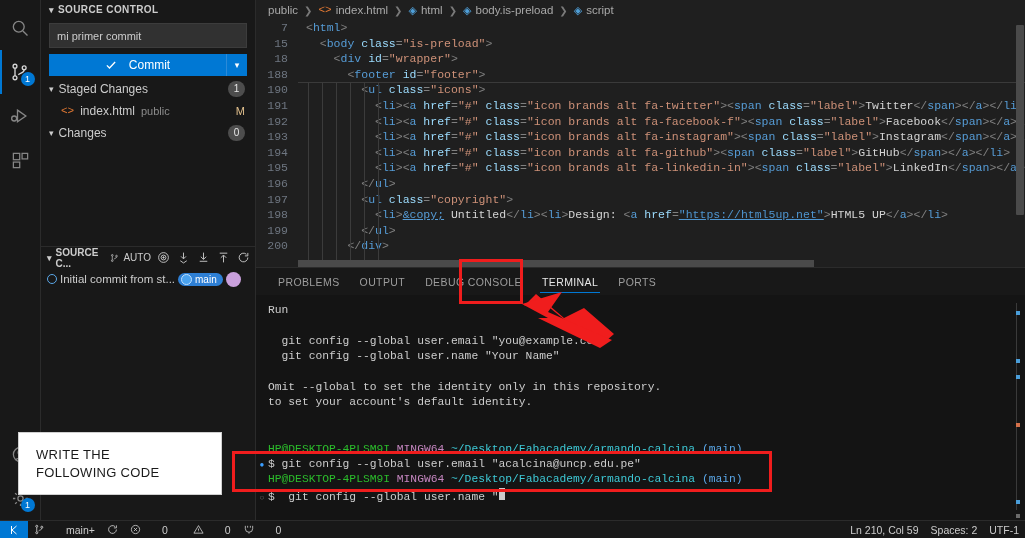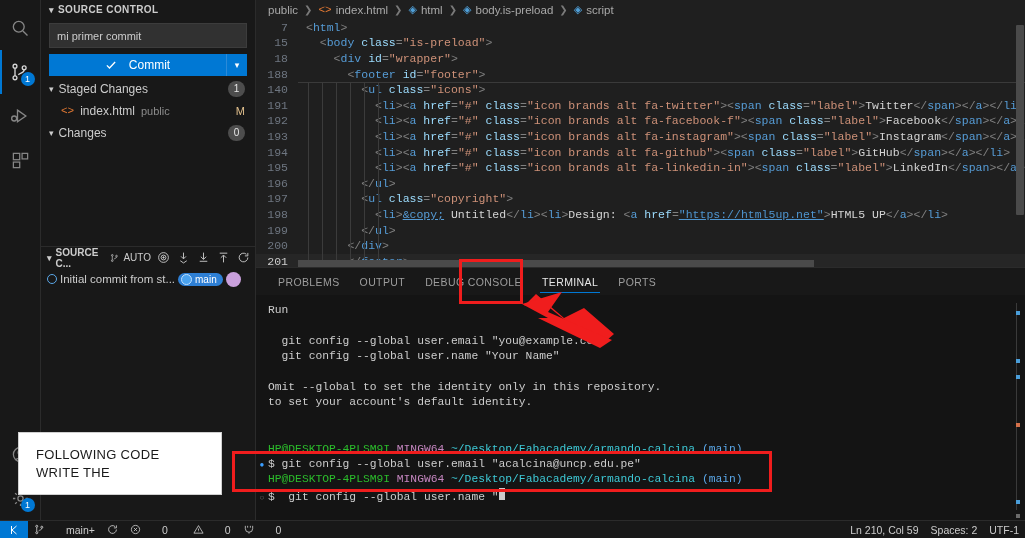--- a/index.html
+++ b/index.html
@@ -418,32 +418,31 @@
         <span class="bc-sym-blue">◈</span>
         <span>script</span>
       </div>
 
       <div class="code-area">
         <div id="code-lines">
             <div class="code-line"><div class="ln">7</div><div class="code-txt"><span></span><span class="t-ang">&lt;</span><span class="t-tag">html</span><span class="t-ang">&gt;</span></div></div>
             <div class="code-line"><div class="ln">15</div><div class="code-txt"><span>  </span><span class="t-ang">&lt;</span><span class="t-tag">body </span><span class="t-attr">class</span><span class="t-ang">=</span><span class="t-str">"is-preload"</span><span class="t-ang">&gt;</span></div></div>
             <div class="code-line"><div class="ln">18</div><div class="code-txt"><span>    </span><span class="t-ang">&lt;</span><span class="t-tag">div </span><span class="t-attr">id</span><span class="t-ang">=</span><span class="t-str">"wrapper"</span><span class="t-ang">&gt;</span></div></div>
             <div class="code-line"><div class="ln">188</div><div class="code-txt"><span>      </span><span class="t-ang">&lt;</span><span class="t-tag">footer </span><span class="t-attr">id</span><span class="t-ang">=</span><span class="t-str">"footer"</span><span class="t-ang">&gt;</span></div><div class="fold-sep" style="bottom: -1px;"></div></div>
-            <div class="code-line"><div class="ln">140</div><div class="code-txt"><span>        </span><span class="t-ang">&lt;</span><span class="t-tag">ul </span><span class="t-attr">class</span><span class="t-ang">=</span><span class="t-str">"icons"</span><span class="t-ang">&gt;</span></div></div>
+            <div class="code-line"><div class="ln">190</div><div class="code-txt"><span>        </span><span class="t-ang">&lt;</span><span class="t-tag">ul </span><span class="t-attr">class</span><span class="t-ang">=</span><span class="t-str">"icons"</span><span class="t-ang">&gt;</span></div></div>
             <div class="code-line"><div class="ln">191</div><div class="code-txt"><span>          </span><span class="t-ang">&lt;</span><span class="t-tag">li</span><span class="t-ang">&gt;&lt;</span><span class="t-tag">a </span><span class="t-attr">href</span><span class="t-ang">=</span><span class="t-str">"#"</span><span class="t-txt"> </span><span class="t-attr">class</span><span class="t-ang">=</span><span class="t-str">"icon brands alt fa-twitter"</span><span class="t-ang">&gt;&lt;</span><span class="t-tag">span </span><span class="t-attr">class</span><span class="t-ang">=</span><span class="t-str">"label"</span><span class="t-ang">&gt;</span><span class="t-txt">Twitter</span><span class="t-ang">&lt;/</span><span class="t-tag">span</span><span class="t-ang">&gt;&lt;/</span><span class="t-tag">a</span><span class="t-ang">&gt;&lt;/</span><span class="t-tag">li</span><span class="t-ang">&gt;</span></div></div>
             <div class="code-line"><div class="ln">192</div><div class="code-txt"><span>          </span><span class="t-ang">&lt;</span><span class="t-tag">li</span><span class="t-ang">&gt;&lt;</span><span class="t-tag">a </span><span class="t-attr">href</span><span class="t-ang">=</span><span class="t-str">"#"</span><span class="t-txt"> </span><span class="t-attr">class</span><span class="t-ang">=</span><span class="t-str">"icon brands alt fa-facebook-f"</span><span class="t-ang">&gt;&lt;</span><span class="t-tag">span </span><span class="t-attr">class</span><span class="t-ang">=</span><span class="t-str">"label"</span><span class="t-ang">&gt;</span><span class="t-txt">Facebook</span><span class="t-ang">&lt;/</span><span class="t-tag">span</span><span class="t-ang">&gt;&lt;/</span><span class="t-tag">a</span><span class="t-ang">&gt;&lt;/</span></div></div>
             <div class="code-line"><div class="ln">193</div><div class="code-txt"><span>          </span><span class="t-ang">&lt;</span><span class="t-tag">li</span><span class="t-ang">&gt;&lt;</span><span class="t-tag">a </span><span class="t-attr">href</span><span class="t-ang">=</span><span class="t-str">"#"</span><span class="t-txt"> </span><span class="t-attr">class</span><span class="t-ang">=</span><span class="t-str">"icon brands alt fa-instagram"</span><span class="t-ang">&gt;&lt;</span><span class="t-tag">span </span><span class="t-attr">class</span><span class="t-ang">=</span><span class="t-str">"label"</span><span class="t-ang">&gt;</span><span class="t-txt">Instagram</span><span class="t-ang">&lt;/</span><span class="t-tag">span</span><span class="t-ang">&gt;&lt;/</span><span class="t-tag">a</span><span class="t-ang">&gt;&lt;/</span></div></div>
             <div class="code-line"><div class="ln">194</div><div class="code-txt"><span>          </span><span class="t-ang">&lt;</span><span class="t-tag">li</span><span class="t-ang">&gt;&lt;</span><span class="t-tag">a </span><span class="t-attr">href</span><span class="t-ang">=</span><span class="t-str">"#"</span><span class="t-txt"> </span><span class="t-attr">class</span><span class="t-ang">=</span><span class="t-str">"icon brands alt fa-github"</span><span class="t-ang">&gt;&lt;</span><span class="t-tag">span </span><span class="t-attr">class</span><span class="t-ang">=</span><span class="t-str">"label"</span><span class="t-ang">&gt;</span><span class="t-txt">GitHub</span><span class="t-ang">&lt;/</span><span class="t-tag">span</span><span class="t-ang">&gt;&lt;/</span><span class="t-tag">a</span><span class="t-ang">&gt;&lt;/</span><span class="t-tag">li</span><span class="t-ang">&gt;</span></div></div>
             <div class="code-line"><div class="ln">195</div><div class="code-txt"><span>          </span><span class="t-ang">&lt;</span><span class="t-tag">li</span><span class="t-ang">&gt;&lt;</span><span class="t-tag">a </span><span class="t-attr">href</span><span class="t-ang">=</span><span class="t-str">"#"</span><span class="t-txt"> </span><span class="t-attr">class</span><span class="t-ang">=</span><span class="t-str">"icon brands alt fa-linkedin-in"</span><span class="t-ang">&gt;&lt;</span><span class="t-tag">span </span><span class="t-attr">class</span><span class="t-ang">=</span><span class="t-str">"label"</span><span class="t-ang">&gt;</span><span class="t-txt">LinkedIn</span><span class="t-ang">&lt;/</span><span class="t-tag">span</span><span class="t-ang">&gt;&lt;/</span><span class="t-tag">a</span><span class="t-ang">&gt;&lt;/</span></div></div>
             <div class="code-line"><div class="ln">196</div><div class="code-txt"><span>        </span><span class="t-ang">&lt;/</span><span class="t-tag">ul</span><span class="t-ang">&gt;</span></div></div>
             <div class="code-line"><div class="ln">197</div><div class="code-txt"><span>        </span><span class="t-ang">&lt;</span><span class="t-tag">ul </span><span class="t-attr">class</span><span class="t-ang">=</span><span class="t-str">"copyright"</span><span class="t-ang">&gt;</span></div></div>
             <div class="code-line"><div class="ln">198</div><div class="code-txt"><span>          </span><span class="t-ang">&lt;</span><span class="t-tag">li</span><span class="t-ang">&gt;</span><span class="t-ent">&amp;copy;</span><span class="t-txt"> Untitled</span><span class="t-ang">&lt;/</span><span class="t-tag">li</span><span class="t-ang">&gt;&lt;</span><span class="t-tag">li</span><span class="t-ang">&gt;</span><span class="t-txt">Design: </span><span class="t-ang">&lt;</span><span class="t-tag">a </span><span class="t-attr">href</span><span class="t-ang">=</span><span class="t-link">"https://html5up.net"</span><span class="t-ang">&gt;</span><span class="t-txt">HTML5 UP</span><span class="t-ang">&lt;/</span><span class="t-tag">a</span><span class="t-ang">&gt;&lt;/</span><span class="t-tag">li</span><span class="t-ang">&gt;</span></div></div>
             <div class="code-line"><div class="ln">199</div><div class="code-txt"><span>        </span><span class="t-ang">&lt;/</span><span class="t-tag">ul</span><span class="t-ang">&gt;</span></div></div>
             <div class="code-line"><div class="ln">200</div><div class="code-txt"><span>      </span><span class="t-ang">&lt;/</span><span class="t-tag">div</span><span class="t-ang">&gt;</span></div></div>
-            <div class="code-line hl"><div class="ln cur">201</div><div class="code-txt"><span>      </span><span class="t-ang">&lt;/</span><span class="t-tag">footer</span><span class="t-ang">&gt;</span></div></div>
           </div>
         <div class="indents" style="top: 62.4px; height: 202.8px;">
             <i style="left: 0px;"></i>
             <i style="left: 14px;"></i>
             <i style="left: 28px;"></i>
             <i style="left: 42px;"></i>
             <i style="left: 56px;"></i>
             <i style="left: 70px;"></i>
           </div>
           <div class="code-scroll-v">
@@ -537,22 +536,22 @@
       <span>0</span>
     </div>
     <div class="sb-right">
       <div class="sb-item">Ln 210, Col 59</div>
       <div class="sb-item">Spaces: 2</div>
       <div class="sb-item">UTF-1</div>
     </div>
   </div>
 
   <div class="anno-box">
+    <div>WRITE THE</div>
     <div>FOLLOWING CODE</div>
-    <div>WRITE THE</div>
   </div>
 
   <div class="rect-red" style="left:459px; top:259px; width:64px; height:45px;"></div>
 
   <div class="rect-red" style="left:232px; top:451px; width:540px; height:41px;"></div>
 
   <svg class="arrow-svg" style="left:518px; top:288px; width:100px; height:62px;" viewBox="0 0 100 62">
     <polygon points="6,18 40,6 32,20 64,46 82,58 96,46 66,20 46,30 18,6" fill="#f01d1d"></polygon>
     <polygon points="4,16 44,4 30,24 94,52 82,60 20,30 30,30" fill="#f01d1d"></polygon>
   </svg>

